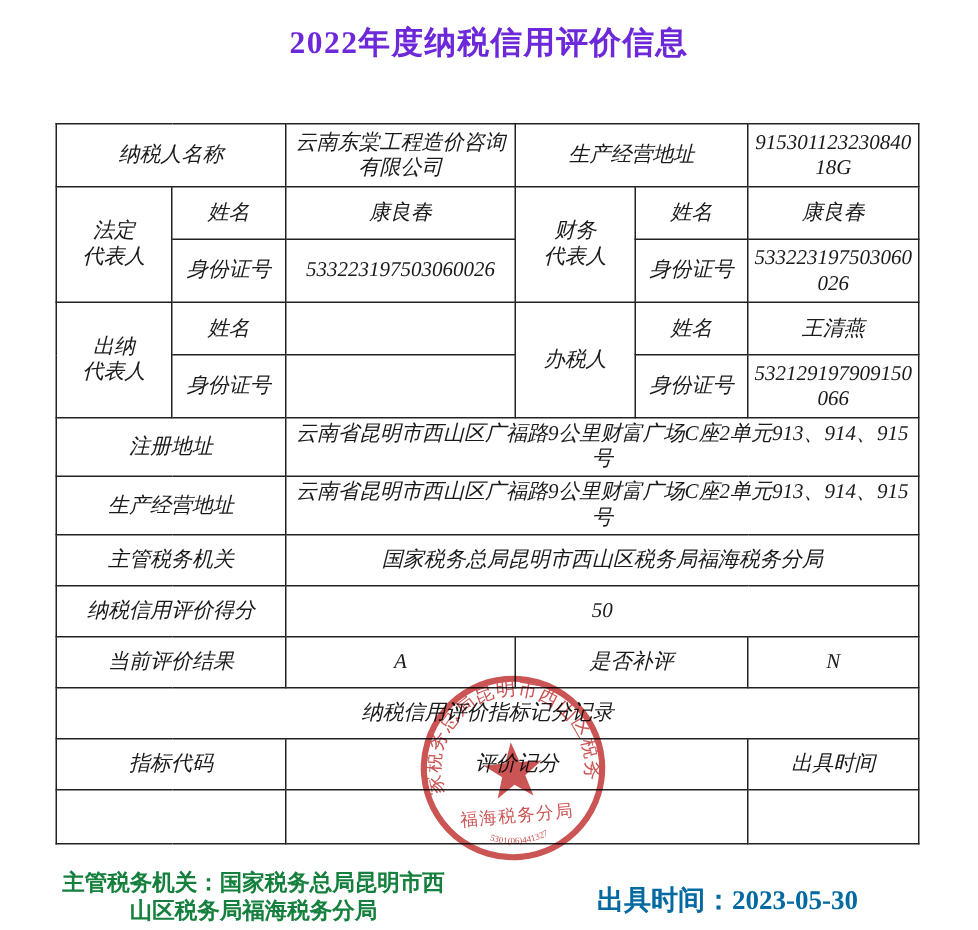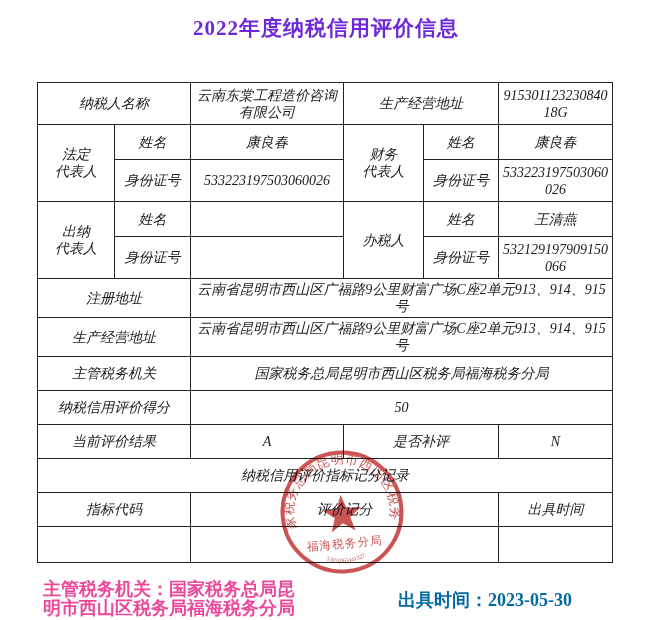--- a/index.html
+++ b/index.html
@@ -40,25 +40,25 @@
   .two-line { white-space: pre-line; }
   tr.r-tall   { height: 42px; }
   tr.r-mid    { height: 35px; }
   tr.r-addr   { height: 38px; }
   tr.r-std    { height: 34px; }
   tr.r-last   { height: 36px; }
   .footer-left {
     position: absolute;
     left: 40px; top: 566px;
     width: 258px;
-    font-size: 18px;
+    font-size: 15px;
     font-weight: 700;
     line-height: 19px;
     text-align: center;
-    color: #ec4899;
+    color: #15803d;
   }
   .footer-right {
     position: absolute;
     left: 398px; top: 574px;
     font-size: 18px;
     font-weight: 700;
     color: #0369a1;
   }
   .seal {
     position: absolute;

